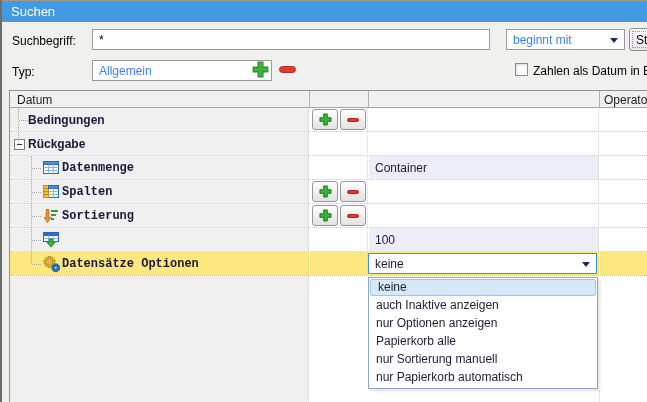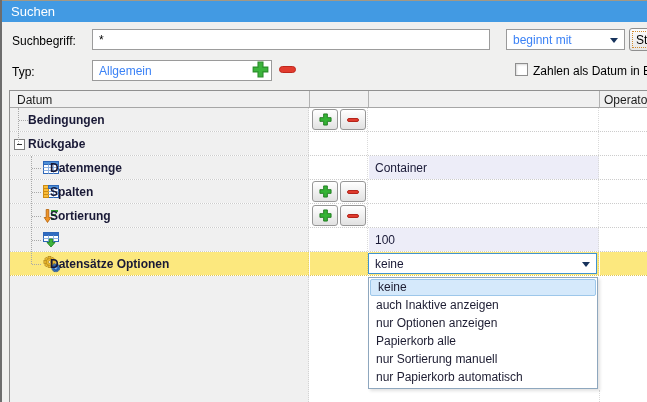--- a/index.html
+++ b/index.html
@@ -44,21 +44,21 @@
   .c2 { position:absolute; left:300px; top:0; bottom:0; width:58px; background:#fff;
         border-right:1px dotted #dadada; }
   .c3 { position:absolute; left:359px; top:0; bottom:0; width:230px; background:#fff;
         border-right:1px dotted #dadada; }
   .c4 { position:absolute; left:590px; top:0; bottom:0; right:0; background:#fff; }
   .c3.val { background:#ededf8; }
   .row.hl .c1,.row.hl .c2,.row.hl .c3,.row.hl .c4 { background:#fce87e; border-right-color:#e8d468; }
   .row.hl { border-bottom-color:#ddc75a; }
   .tl { position:absolute; top:5px; font-size:12px; font-weight:bold; color:#191936;
         white-space:nowrap; }
-  .lv1 { left:18px; } .lv2 { left:40px; }
+  .lv1 { left:18px; } .lv2 { left:52px;font-family:Liberation Mono, monospace; }
   .ric { position:absolute; left:33px; top:4px; }
   .vt { position:absolute; left:365px; top:5px; font-size:12px; color:#191936; white-space:nowrap; }
   .gbtn { position:absolute; top:1px; width:26px; height:21px; border:1px solid #979797;
           border-radius:3px; background:linear-gradient(#ffffff,#e2e2e2);
           display:flex; align-items:center; justify-content:center; }
   .gbtn.add { left:302px; } .gbtn.rem { left:330px; }
   .mglyph { width:12px; height:4px; border-radius:2px; background:#df3a2d; border:1px solid #b5241a; }
   .exp { position:absolute; left:4px; top:7px; width:11px; height:11px; background:#fff;
          border:1px solid #7e7e7e; }
   .exp::after { content:""; position:absolute; left:2px; right:2px; top:4px; height:1px; background:#303030; }

